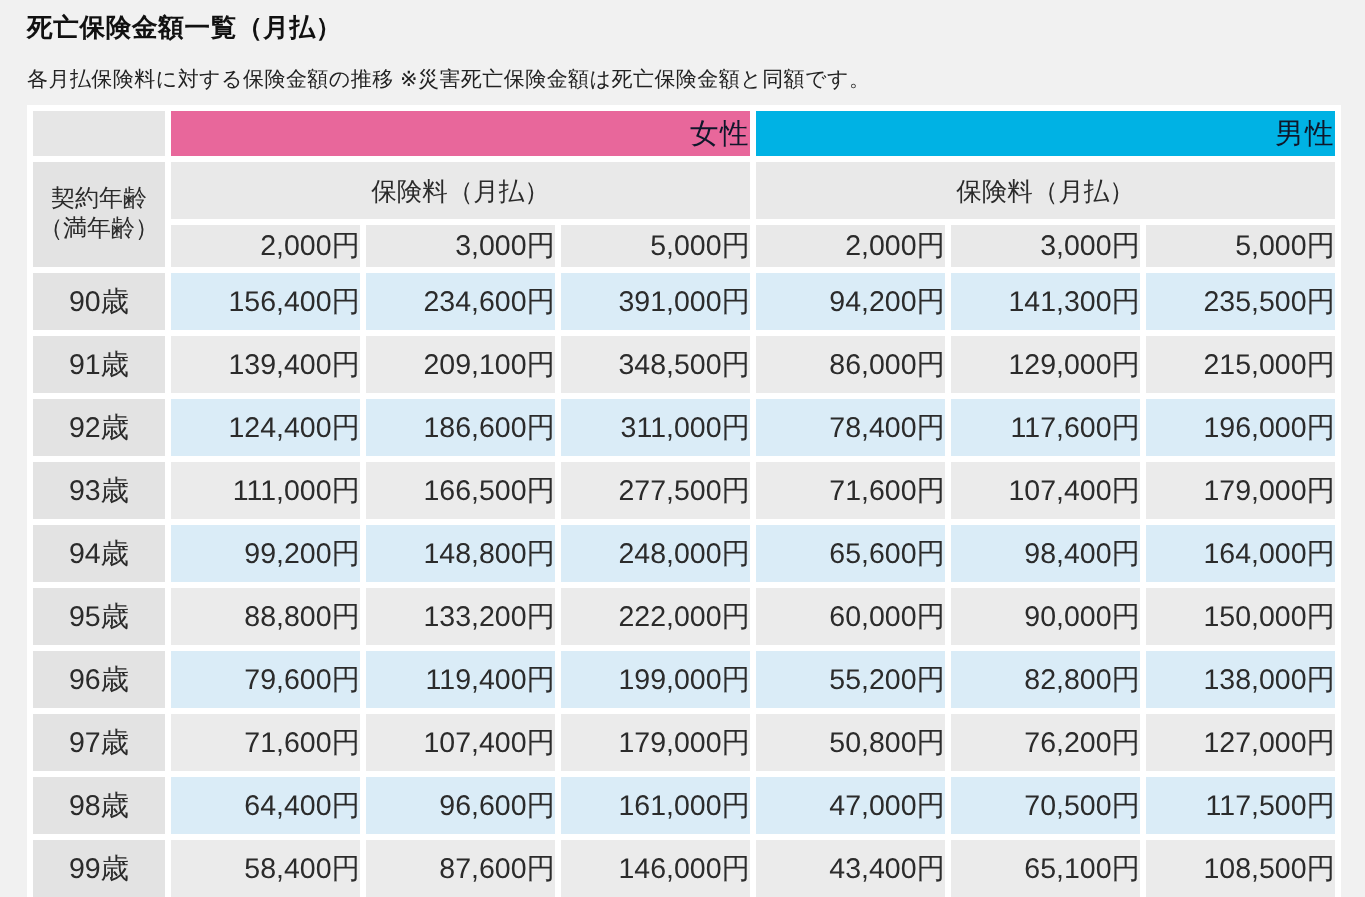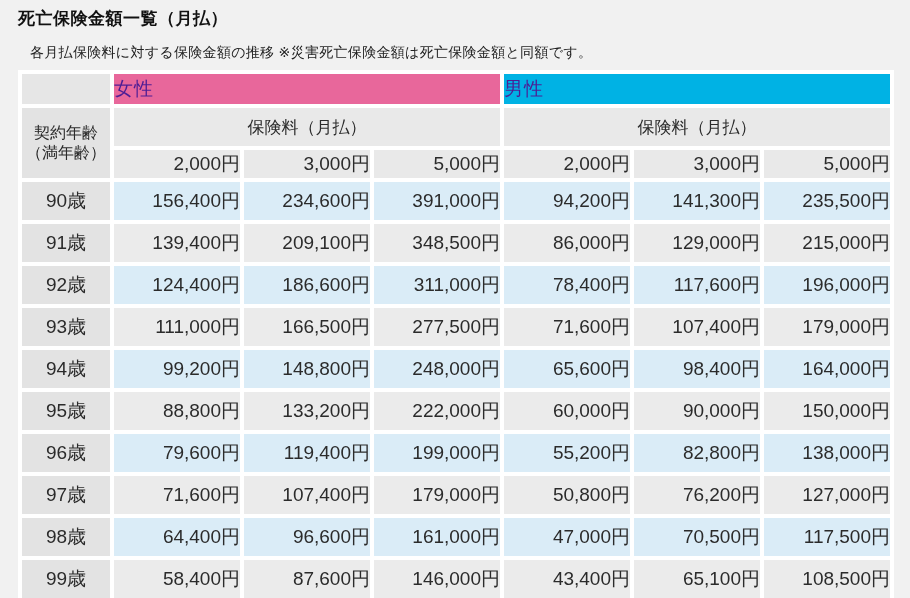--- a/index.html
+++ b/index.html
@@ -8,35 +8,35 @@
     background:var(--page-bg,#f1f1f1);
     font-family:"Liberation Sans","DejaVu Sans",sans-serif;
     color:var(--text,#2b2b2b);
   }
   .page{padding:7px 6px 0 18px;}
   .title{
     font-size:17px;font-weight:700;color:#111;
     margin:0 0 14px 0;letter-spacing:.5px;
   }
   .subtitle{
-    font-size:14px;color:#222;margin:0 0 8px 12px;letter-spacing:.3px;
+    font-size:14px;color:#222;margin:0 0 8px 0;letter-spacing:.3px;
   }
   table.price-table{
     border-collapse:separate;border-spacing:4px;
     background:#ffffff;table-layout:fixed;
   }
   .price-table td,.price-table th{
     font-weight:400;padding:0;overflow:hidden;white-space:nowrap;
   }
   col.age-col{width:88px;}
   col.val-col{width:126px;}
   
   .gender-cell{
-    height:30px;text-align:left;vertical-align:middle;
-    color:#4c1d95;font-size:19px;font-weight:700;letter-spacing:1px;
+    height:30px;text-align:right;vertical-align:middle;
+    color:#0f172a;font-size:19px;font-weight:700;letter-spacing:1px;
   }
   .gender-female{background:var(--pink,#e8679b);}
   .gender-male{background:var(--cyan,#00b2e4);margin-left:35px;}
   .corner-cell{background:#e6e6e6;height:30px;}
   .age-header-cell{
     background:var(--age-gray,#e3e3e3);
     text-align:center;vertical-align:middle;
     font-size:16px;line-height:1.25;
   }
   .premium-cell{

